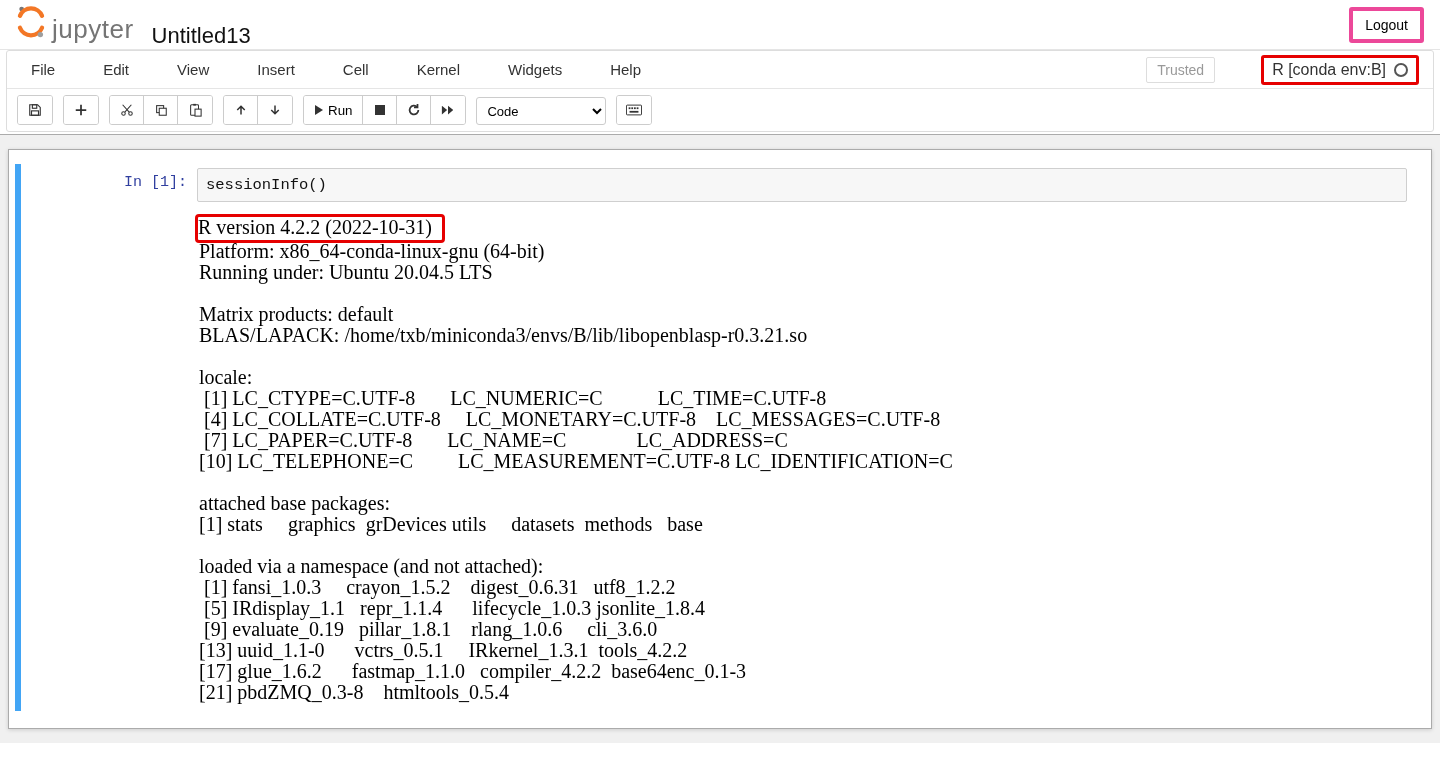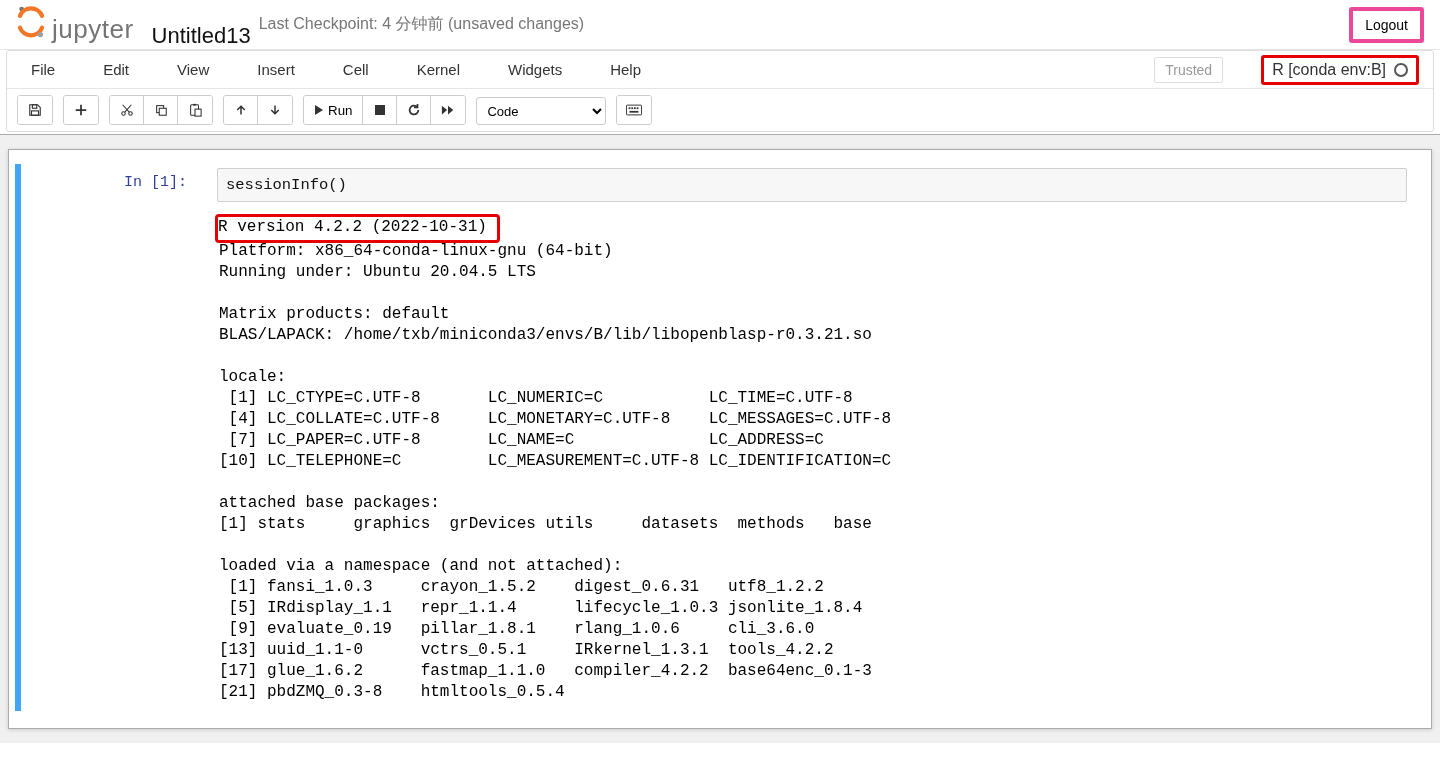--- a/index.html
+++ b/index.html
@@ -65,21 +65,21 @@
     font-size: 15px;
     color: #333;
     padding: 4px 10px;
     margin-right: 28px;
     cursor: pointer;
   }
   .menubar-right {
     margin-left: auto;
     display: flex;
     align-items: center;
-    gap: 24px;
+    gap: 32px;
   }
   .trusted {
     border: 1px solid #ddd;
     border-radius: 2px;
     padding: 4px 10px;
     color: #999;
     font-size: 14px;
   }
   .kernel-indicator {
     display: flex;
@@ -154,34 +154,34 @@
   }
   .prompt-col {
     width: 140px;
     text-align: right;
     padding: 6px 10px 6px 0;
     font-family: "Courier New", monospace;
     font-size: 15px;
     margin-left: 36px;
   }
   .in-prompt { color: #303F9F; }
-  .cell-body { flex: 1; padding-right: 18px; margin-left: 20px; }
+  .cell-body { flex: 1; padding-right: 18px; }
   .code-input {
     border: 1px solid #cfcfcf;
     background: #f7f7f7;
     border-radius: 2px;
     padding: 6px 8px;
     font-family: "Courier New", monospace;
     font-size: 15.5px;
     color: #111;
     line-height: 20px;
   }
   .output {
-    font-family: Liberation Mono, monospace;
-    font-size: 16px;
+    font-family: Liberation Serif, serif;
+    font-size: 20px;
     line-height: 21px;
     padding: 14px 2px 4px 2px;
     white-space: pre;
     color: #000;
   }
   .highlight-line {
     border: 3px solid #e60000;
     border-radius: 4px;
     display: inline-block;
     padding: 0px 10px 2px 0;
@@ -196,21 +196,20 @@
   <div class="logo">
     <svg viewBox="0 0 34 40">
       <circle cx="6" cy="6" r="2.8" fill="#767677"></circle>
       <path d="M4 14 A14 14 0 0 1 30 14" stroke="#f37726" stroke-width="5" fill="none" stroke-linecap="round"></path>
       <path d="M30 28 A14 14 0 0 1 4 28" stroke="#f37726" stroke-width="5" fill="none" stroke-linecap="round"></path>
       <circle cx="28" cy="36" r="3.2" fill="#9e9e9e"></circle>
     </svg>
     <span class="logo-text">jupyter</span>
   </div>
   <span class="title">Untitled13</span>
-  <span class="checkpoint">Last Checkpoint: 4 分钟前  (unsaved changes)</span>
   <button class="logout-btn">Logout</button>
 </div>
 
 <div class="menubar-box">
   <div class="menubar">
     <span class="menu-item">File</span>
     <span class="menu-item">Edit</span>
     <span class="menu-item">View</span>
     <span class="menu-item">Insert</span>
     <span class="menu-item">Cell</span>

